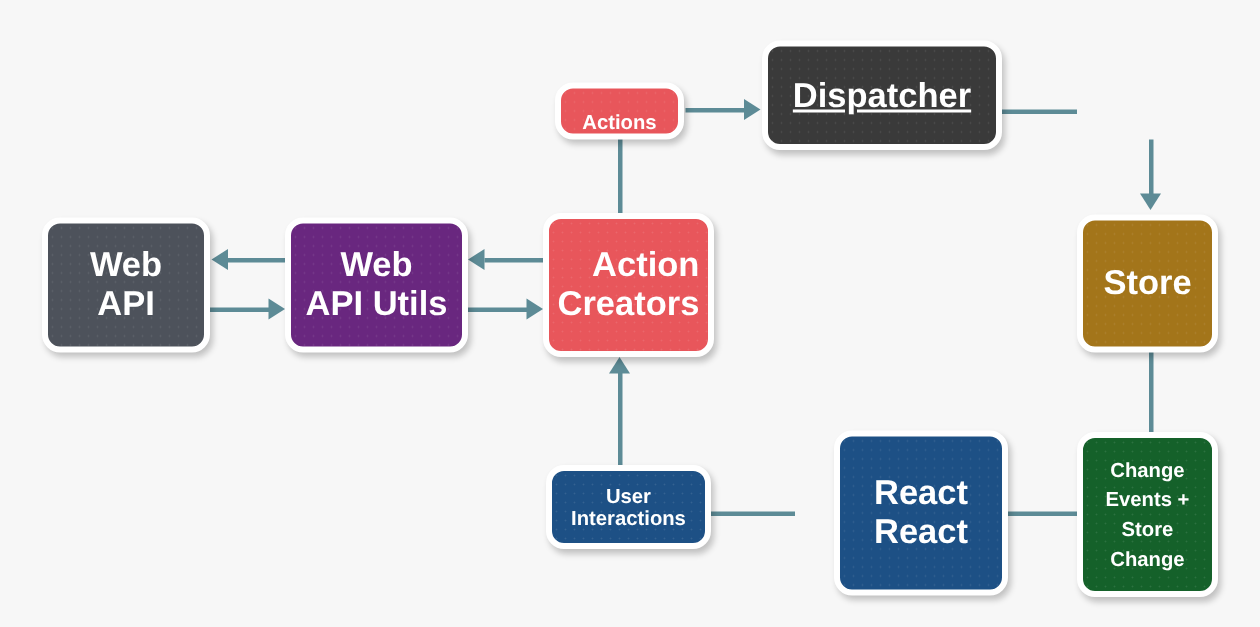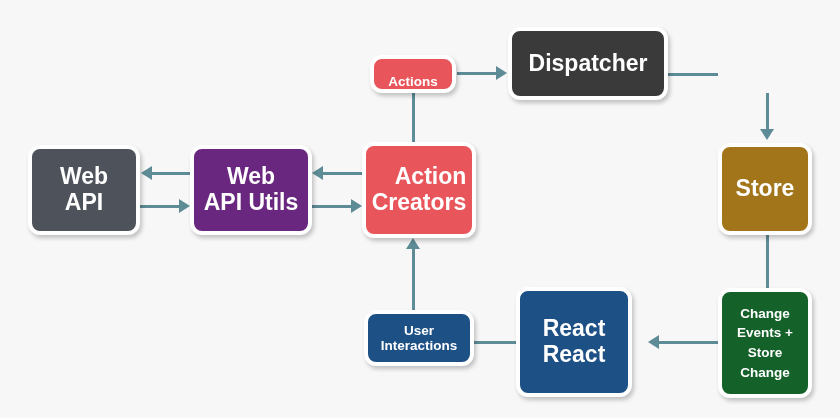--- a/index.html
+++ b/index.html
@@ -48,21 +48,21 @@
 
   
   #node-web-api          { left: 28px;  top: 145px; width: 112px; height: 90px;  }
   #node-web-api-utils    { left: 190px; top: 145px; width: 122px; height: 90px;  }
   #node-action-creators  { left: 362px; top: 142px; width: 114px; height: 96px;  }
   #node-actions          { left: 370px; top: 55px;  width: 86px;  height: 38px; align-items: flex-end;  }
   #node-dispatcher       { left: 508px; top: 27px;  width: 160px; height: 73px;  }
   #node-callbacks        { left: 716px; top: 56px;  width: 104px; height: 38px;  }
   #node-store            { left: 718px; top: 143px; width: 94px;  height: 92px;  }
   #node-change-events    { left: 718px; top: 288px; width: 94px;  height: 110px; }
-  #node-react-views      { left: 516px; top: 287px; width: 116px; height: 110px; }
+  #node-react-views      { left: 556px; top: 287px; width: 116px; height: 110px; }
   #node-user-interactions{ left: 364px; top: 310px; width: 110px; height: 56px;  }
 
   
   .edge {
     position: absolute;
     background: #5d8b96;
     z-index: 1;
   }
   .edge.h { height: 3px; }
   .edge.v { width: 3px; }
@@ -151,21 +151,21 @@
   </div>
 
   <div class="node block" id="node-action-creators" style="background-color: rgb(232, 86, 91); text-align: right;">
     <span class="label"><span>Action</span><br><span>Creators</span></span>
   </div>
 
   <div class="node pill" id="node-actions" style="background-color: rgb(232, 86, 91);">
     <span class="label">Actions</span>
   </div>
 
-  <div class="node block" id="node-dispatcher" style="background-color: rgb(58, 58, 58);">
+  <div class="node block" id="node-dispatcher" style="background-color: rgb(58, 58, 58); text-decoration: underline;">
     <span class="label">Dispatcher</span>
   </div>
 
 
   <div class="node block" id="node-store" style="background-color: rgb(163, 117, 26);">
     <span class="label">Store</span>
   </div>
 
   <div class="node stack" id="node-change-events" style="background-color: rgb(21, 97, 42);">
     <span class="label"><span>Change</span><br><span>Events +</span><br><span>Store</span><br><span>Change</span></span>

